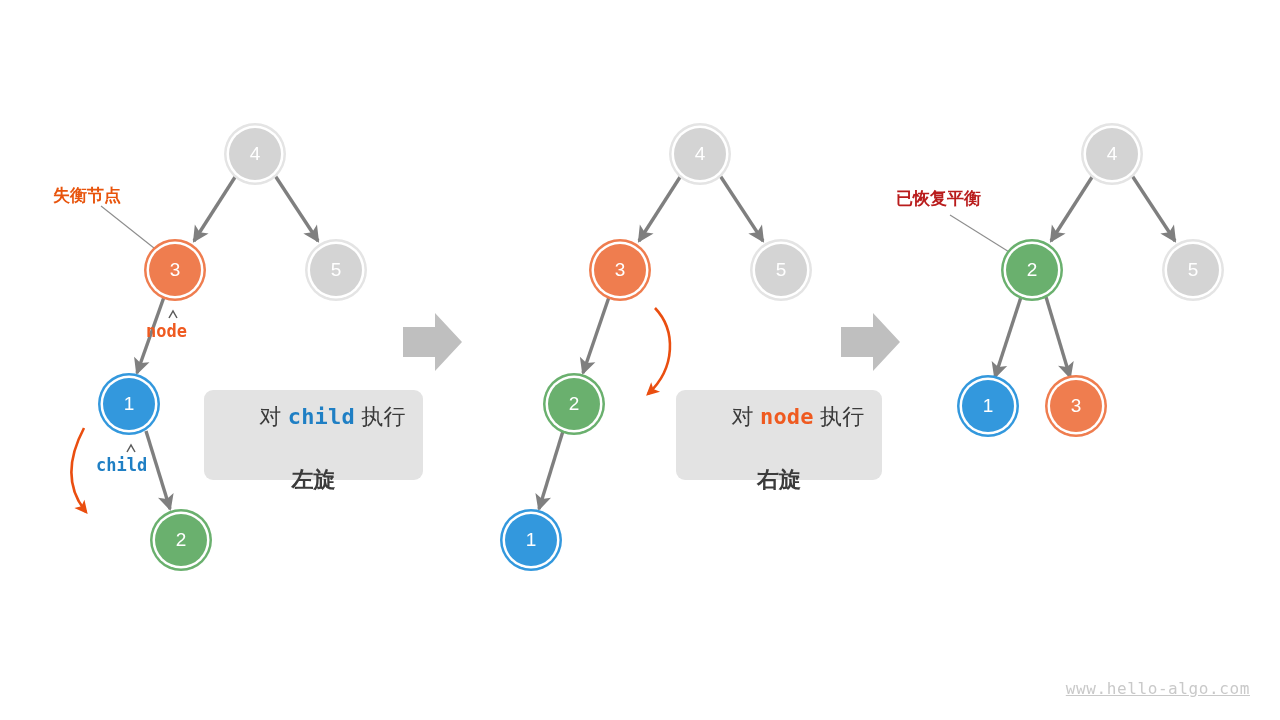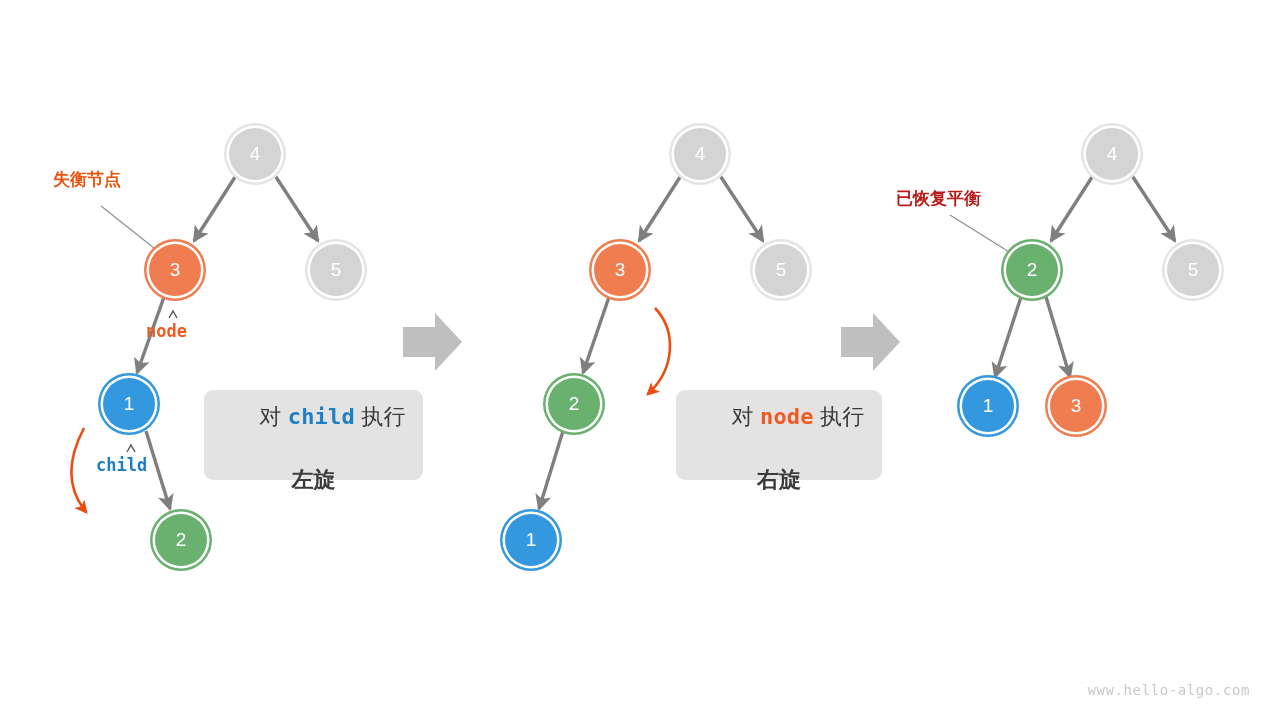--- a/index.html
+++ b/index.html
@@ -95,23 +95,24 @@
   }
   .varlabel.orange { color: #ef5a20; }
   .varlabel.blue   { color: #1f7fc4; }
 
   
   #watermark {
     position: absolute;
     right: 30px;
     bottom: 22px;
     font-family: "DejaVu Sans Mono", "Liberation Mono", monospace;
-    font-size: 14px;
+    font-size: 16px;
     color: #c9c9c9;
     letter-spacing: 0.6px;
+    text-decoration: underline;
   }
 </style>
 </head>
 <body>
 
 <div id="figure">
 
   <svg class="svg-layer" viewBox="0 0 1280 720">
     <defs>
       <marker id="edgeArrow" markerWidth="6" markerHeight="6" refX="4.6" refY="3" orient="auto" markerUnits="strokeWidth">
@@ -172,21 +173,21 @@
     <div class="node ring" style="--ring:#e4e4e4; background:#d4d4d4; left:310px; top:244px;">
       <span class="node-label">5</span>
     </div>
     <div class="node ring" style="--ring:#3398dd; background:#3398dd; left:103px; top:378px;">
       <span class="node-label">1</span>
     </div>
     <div class="node ring" style="--ring:#6ab06e; background:#6ab06e; left:155px; top:514px;">
       <span class="node-label">2</span>
     </div>
 
-    <div class="annot orange" style="left:53px; top:168px;">失衡节点</div>
+    <div class="annot orange" style="left:53px; top:184px;">失衡节点</div>
 
     <div class="varlabel orange" style="left:146px; top:321px;">node</div>
     <div class="varlabel blue" style="left:96px; top:455px;">child</div>
   </div>
 
   <div>
     <div class="node ring" style="--ring:#e4e4e4; background:#d4d4d4; left:674px; top:128px;">
       <span class="node-label">4</span>
     </div>
     <div class="node ring" style="--ring:#ef7d4f; background:#ef7d4f; left:594px; top:244px;">

